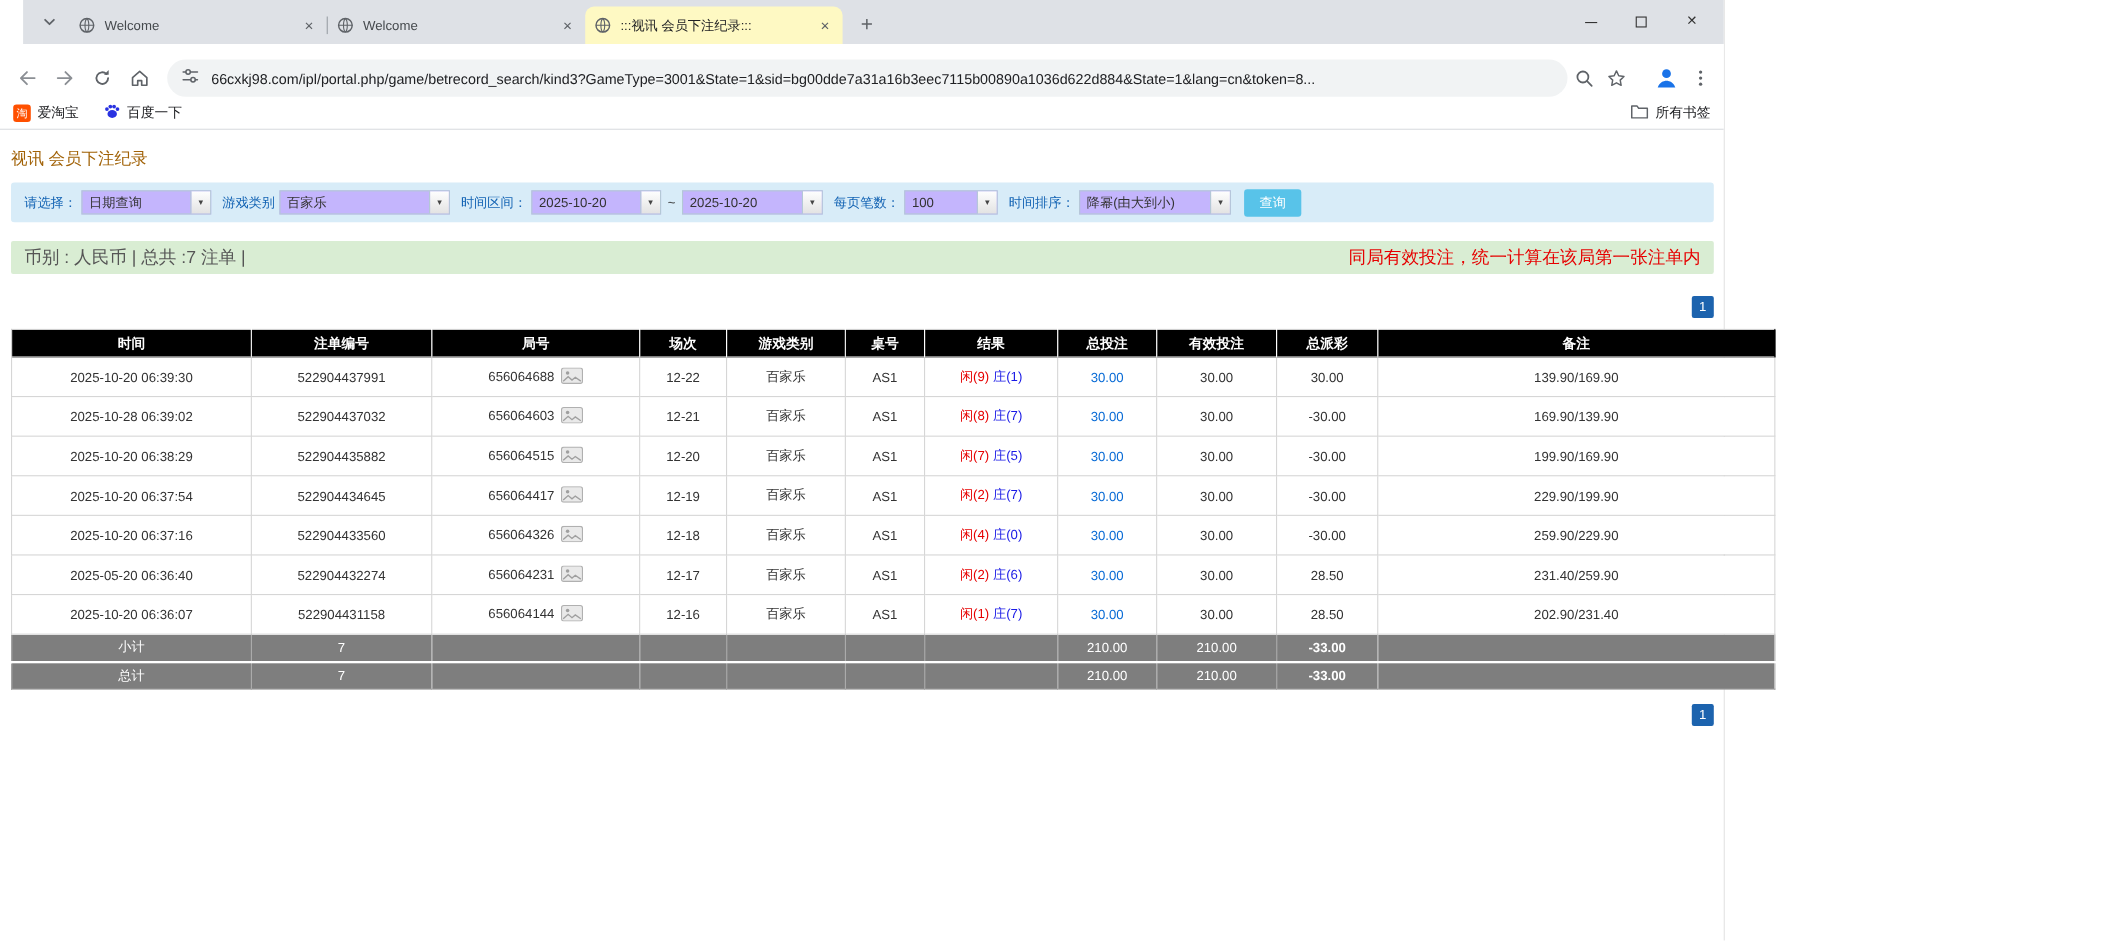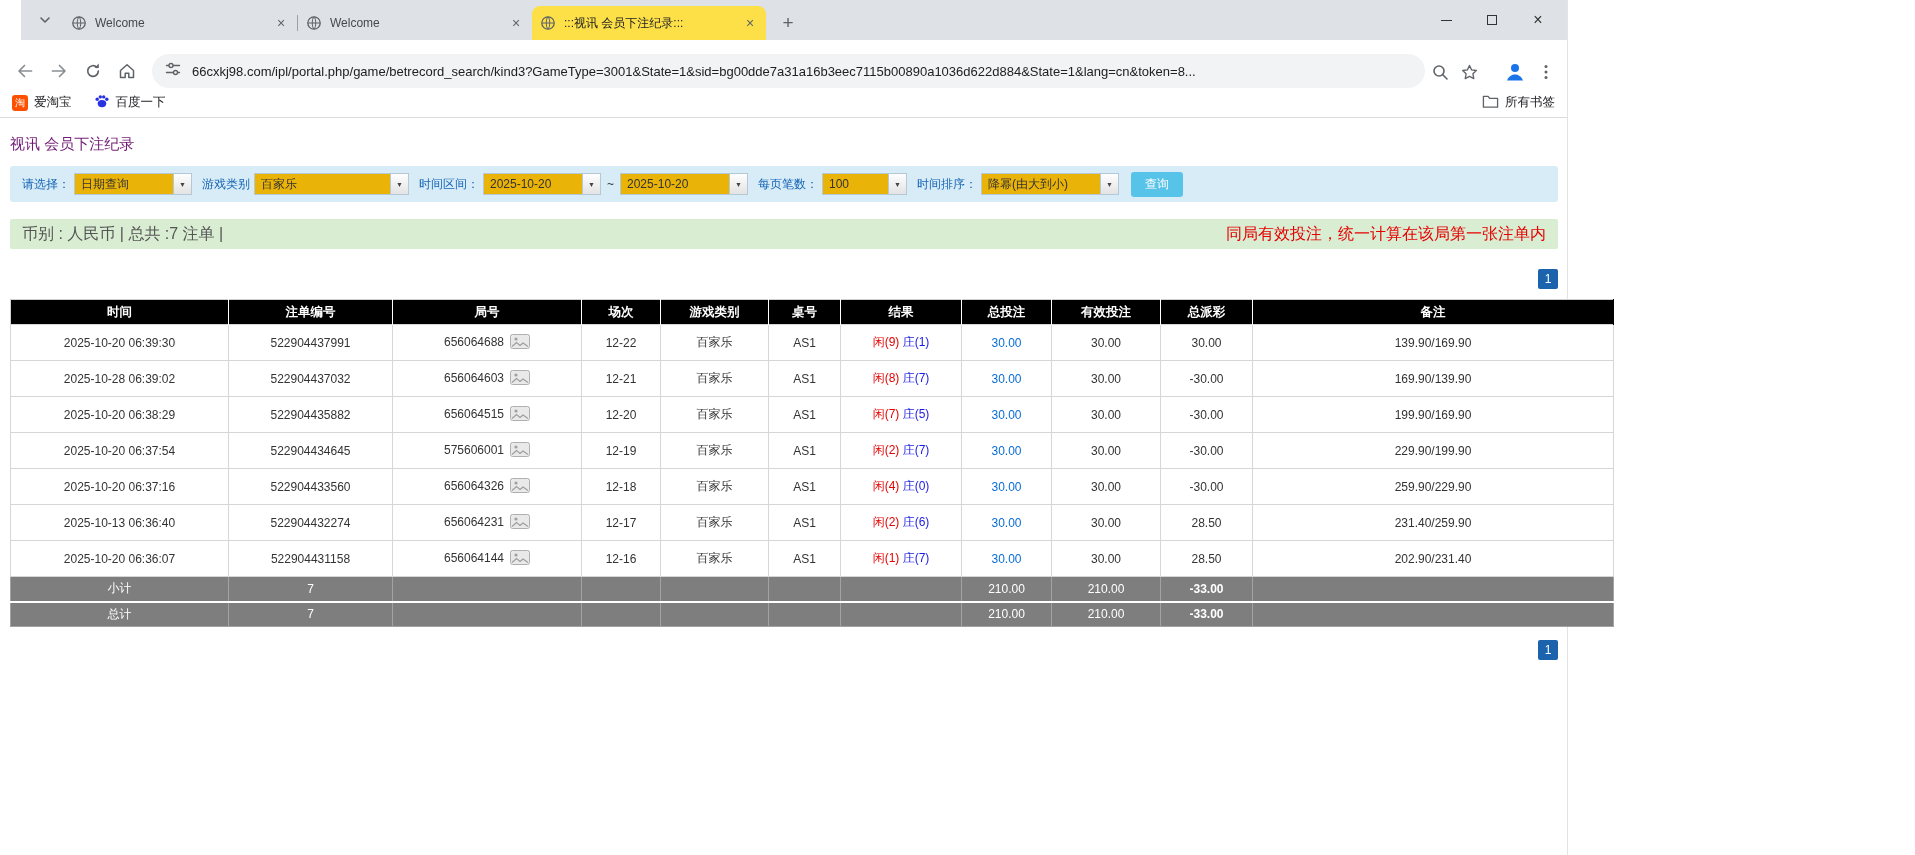--- a/index.html
+++ b/index.html
@@ -7,21 +7,21 @@
     font-family:"Liberation Sans","DejaVu Sans",sans-serif; }
 
   
   .window { position:absolute; left:0; top:0; width:1568px; height:855px; background:#fff; border-right:1px solid #e3e3e3; }
 
   
   .tabstrip { height:40px; background:#dee1e6; display:flex; align-items:flex-end; padding:0 6px;margin-left:21px; }
   .tab-search { width:28px; height:28px; margin:6px 4px; display:flex; align-items:center; justify-content:center; color:#5f6368; border-radius:50%; }
   .tab { width:234px; height:34px; display:flex; align-items:center; padding:0 8px; border-radius:8px 8px 0 0;
          font-size:12px; color:#45494d; position:relative; }
-  .tab.active { background:#fde047; color:#202124; }
+  .tab.active { background:#fef9c3; color:#202124; }
   .tab .favicon { flex:0 0 16px; height:16px; }
   .tab .tab-title { flex:1; white-space:nowrap; overflow:hidden; text-overflow:ellipsis; margin:0 8px; }
   .tab .tab-close { flex:0 0 16px; height:16px; display:flex; align-items:center; justify-content:center;
          font-size:14px; color:#5f6368; border-radius:50%; }
   .tab-sep { width:1px; height:16px; background:#9aa0a6; margin-bottom:9px; }
   .new-tab { width:28px; height:28px; margin:0 4px 3px 8px; display:flex; align-items:center; justify-content:center;
          font-size:19px; color:#5f6368; border-radius:50%; }
   .win-controls { margin-left:auto; display:flex; height:40px; }
   .ctrl { width:46px; height:40px; display:flex; align-items:center; justify-content:center; color:#333; }
   .min-glyph { width:11px; height:1px; background:#333; }
@@ -39,27 +39,27 @@
   
   .bookmarks { height:30px; background:#fff; border-bottom:1px solid #dadce0; display:flex; align-items:center;
                padding:0 12px; font-size:12.5px; color:#202124; }
   .bm { display:flex; align-items:center; gap:6px; margin-right:22px; }
   .bm-ico-taobao { width:16px; height:16px; background:#ff5000; border-radius:3px; color:#fff; font-size:10px;
                display:flex; align-items:center; justify-content:center; }
   .bm-right { margin-left:auto; display:flex; align-items:center; gap:6px; }
 
   
   .content { width:1548px; margin-left:10px; }
-  .page-title { font-size:15px; font-weight:500; color:#701a75; margin:17px 0 12px 0; }
+  .page-title { font-size:15px; font-weight:500; color:#a16207; margin:17px 0 12px 0; }
 
   .filter-bar { background:var(--filter-bar-bg,#d8ecf8); height:36px; display:flex; align-items:center;
                 padding:0 12px; font-size:12px; border-radius:3px; }
   .flabel { color:var(--label-blue,#1464b4); margin:0 4px 0 10px; white-space:nowrap; }
   .flabel.first { margin-left:0; }
-  .combo { background:#eab308; border:1px solid #b4c8d6; height:22px; display:flex; align-items:stretch; }
+  .combo { background:#c4b5fd; border:1px solid #b4c8d6; height:22px; display:flex; align-items:stretch; }
   .combo-text { padding:0 6px; color:#333; flex:1; font-size:12px; display:flex; align-items:center; white-space:nowrap; overflow:hidden; }
   .combo-arrow { width:18px; border-left:1px solid #b4c8d6; background:linear-gradient(#fefefe,#e3e3e3);
                  display:flex; align-items:center; justify-content:center; font-size:7px; color:#444; }
   .w-select{width:118px}.w-game{width:155px}.w-from{width:118px}.w-to{width:128px}.w-size{width:85px}.w-sort{width:138px}
   .tilde { margin:0 6px; color:#333; }
   .btn-search { background:var(--search-button-blue,#58c3e9); color:#fff; border:none; height:25px; padding:0 14px;
                 border-radius:3px; font-size:12px; margin-left:12px; cursor:pointer; font-family:inherit; }
 
   .info-bar { margin-top:17px; background:var(--info-bar-bg,#d9edd3); height:30px; display:flex; align-items:center;
               justify-content:space-between; padding:0 12px; font-size:16px; color:#555; border-radius:2px; }
@@ -360,21 +360,21 @@
             <td>AS1</td>
             <td><span class="rp">闲(7)</span> <span class="rb">庄(5)</span></td>
             <td><span class="link">30.00</span></td>
             <td>30.00</td>
             <td class="neg">-30.00</td>
             <td>199.90/169.90</td>
           </tr>
           <tr>
             <td>2025-10-20 06:37:54</td>
             <td>522904434645</td>
-            <td><span>575606001</span><span class="round-icon"><svg width="20" height="15" viewBox="0 0 20 15">
+            <td><span>656064417</span><span class="round-icon"><svg width="20" height="15" viewBox="0 0 20 15">
                   <rect x="0.5" y="0.5" width="19" height="14" rx="2" fill="#e9e9e9" stroke="#b0b0b0"></rect>
                   <circle cx="6" cy="5" r="1.6" fill="#9f9f9f"></circle>
                   <path d="M2 12.5l4.5-4 3.5 3 3-2.5 5 3.5" stroke="#9f9f9f" fill="none" stroke-width="1.2"></path>
                 </svg></span></td>
             <td>12-19</td>
             <td>百家乐</td>
             <td>AS1</td>
             <td><span class="rp">闲(2)</span> <span class="rb">庄(7)</span></td>
             <td><span class="link">30.00</span></td>
             <td>30.00</td>
@@ -392,21 +392,21 @@
             <td>12-18</td>
             <td>百家乐</td>
             <td>AS1</td>
             <td><span class="rp">闲(4)</span> <span class="rb">庄(0)</span></td>
             <td><span class="link">30.00</span></td>
             <td>30.00</td>
             <td class="neg">-30.00</td>
             <td>259.90/229.90</td>
           </tr>
           <tr>
-            <td>2025-10-13 06:36:40</td>
+            <td>2025-05-20 06:36:40</td>
             <td>522904432274</td>
             <td><span>656064231</span><span class="round-icon"><svg width="20" height="15" viewBox="0 0 20 15">
                   <rect x="0.5" y="0.5" width="19" height="14" rx="2" fill="#e9e9e9" stroke="#b0b0b0"></rect>
                   <circle cx="6" cy="5" r="1.6" fill="#9f9f9f"></circle>
                   <path d="M2 12.5l4.5-4 3.5 3 3-2.5 5 3.5" stroke="#9f9f9f" fill="none" stroke-width="1.2"></path>
                 </svg></span></td>
             <td>12-17</td>
             <td>百家乐</td>
             <td>AS1</td>
             <td><span class="rp">闲(2)</span> <span class="rb">庄(6)</span></td>

